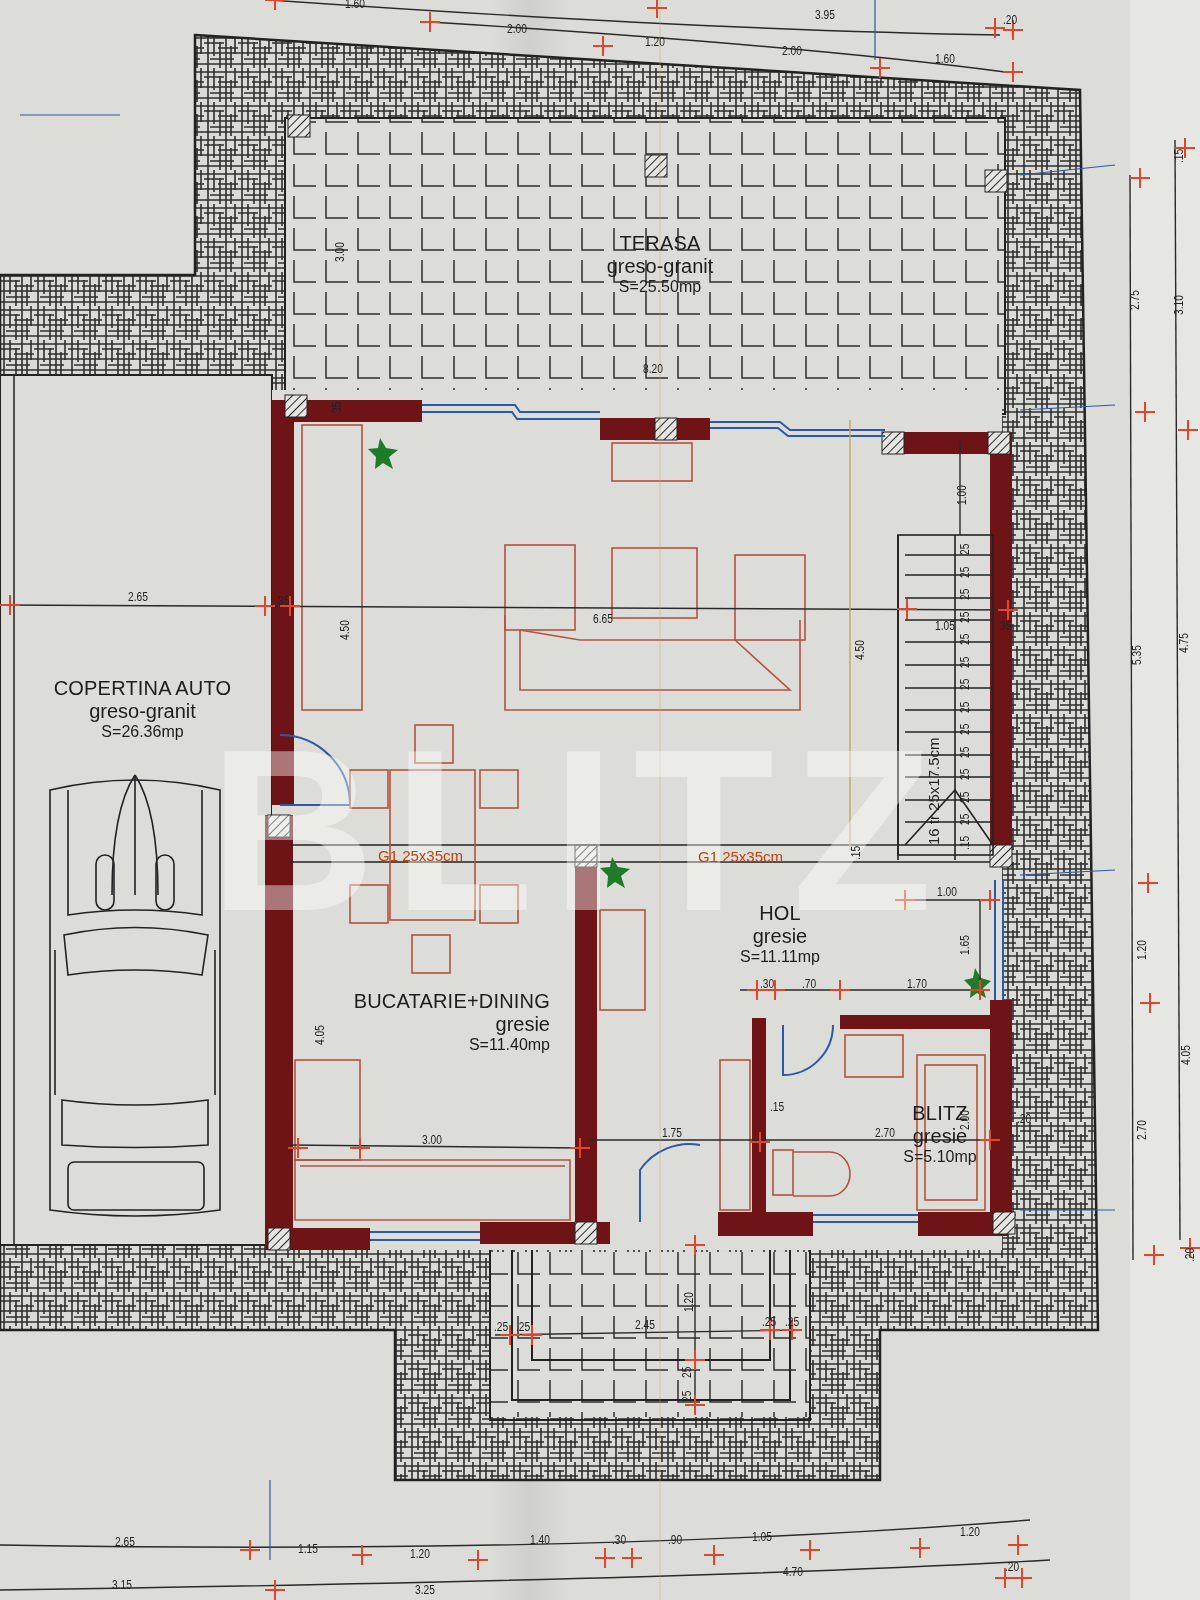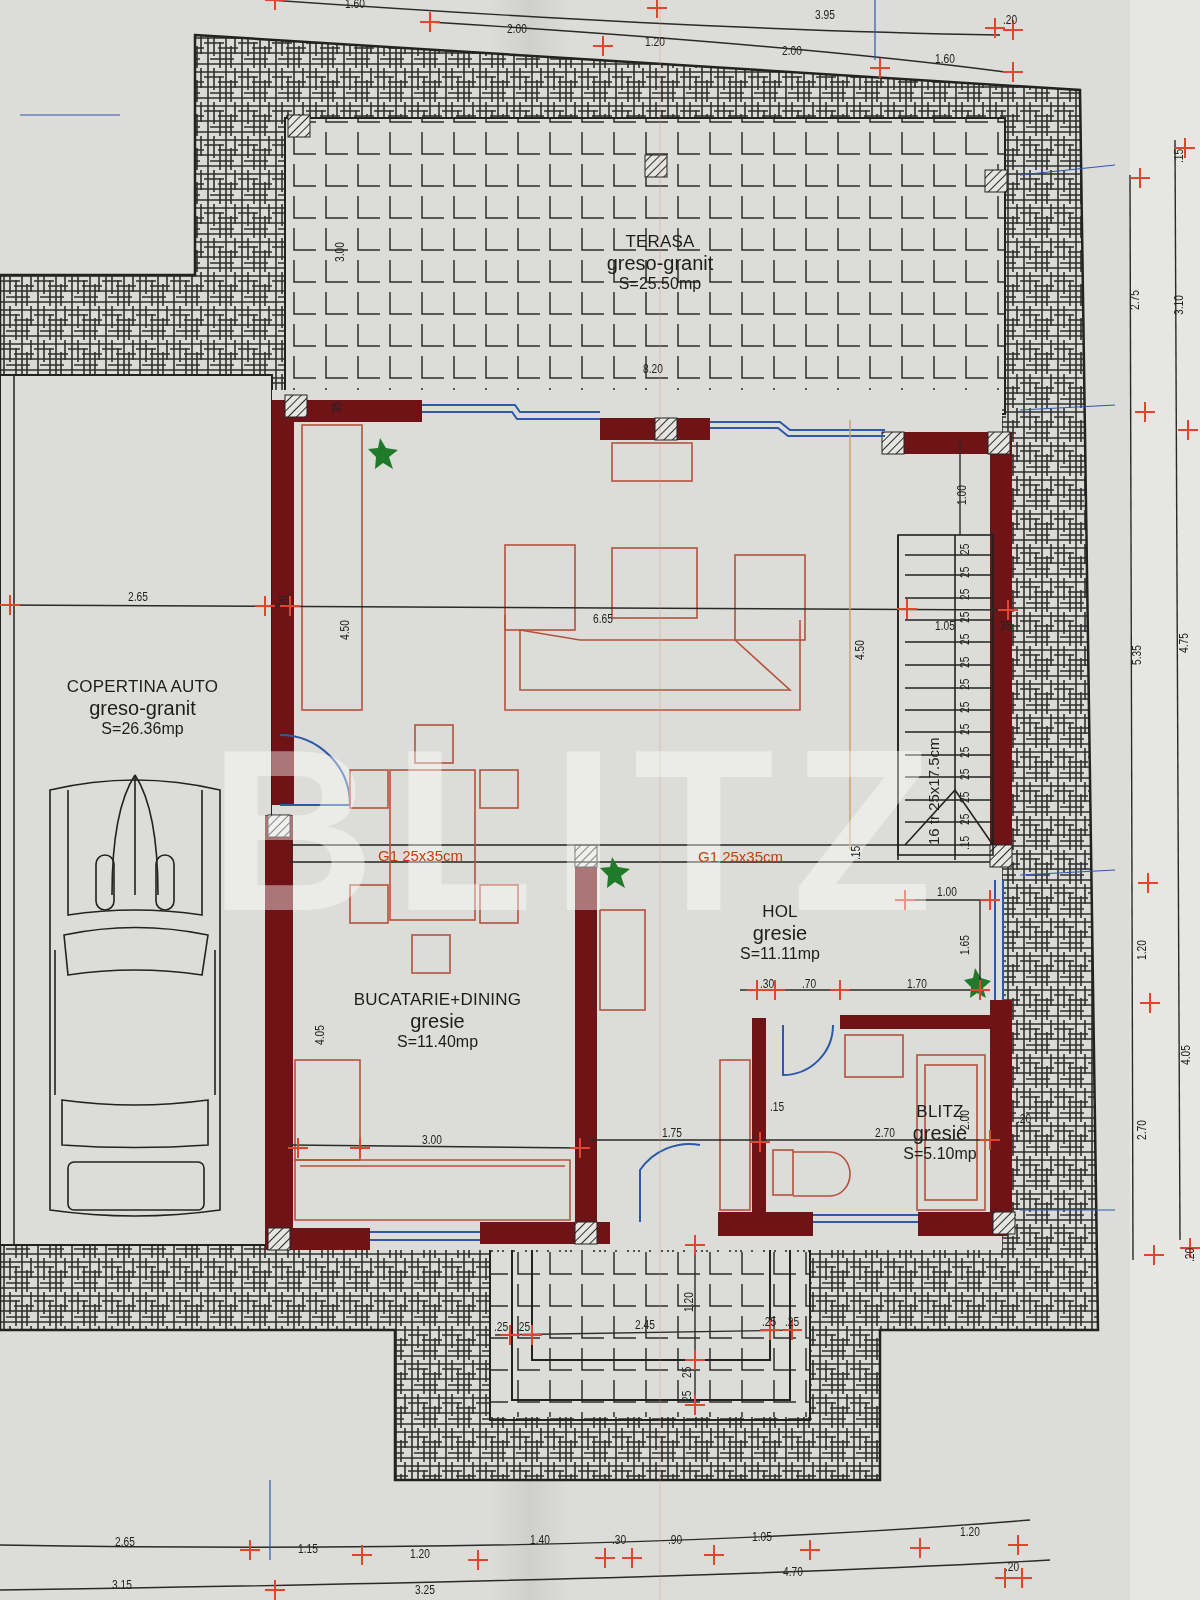--- a/index.html
+++ b/index.html
@@ -1,19 +1,19 @@
 <!DOCTYPE html>
 <html><head>
 <meta charset="utf-8">
 <style>
   html, body { margin:0; padding:0; }
   body { width:1200px; height:1600px; overflow:hidden; background:#d9d9d6; font-family:"Liberation Sans", sans-serif; }
   #plan { position:absolute; left:0; top:0; width:1200px; height:1600px; }
   .rl { position:absolute; font-family:"Liberation Sans", sans-serif; color:#1d1d1d; text-align:center; line-height:1.15; white-space:nowrap; }
-  .rl .n { font-size:17px; letter-spacing:0.2px; }
+  .rl .n { font-size:20px; letter-spacing:0.2px; }
   .rl .f { font-size:20px; }
   .rl .s { font-size:16px; }
   .dim { position:absolute; font-family:"Liberation Sans", sans-serif; font-size:12px; color:#222; white-space:nowrap; transform:scaleX(0.85); transform-origin:left center; }
   .dim.v { transform:rotate(-90deg) scaleX(0.85); transform-origin:left top; }
   .tag { position:absolute; font-family:"Liberation Sans", sans-serif; font-size:15px; color:#c2410c; white-space:nowrap; }
   .stairnote { position:absolute; font-family:"Liberation Sans", sans-serif; font-size:15px; color:#222; white-space:nowrap; transform:rotate(-90deg); transform-origin:left top; }
   .wm { position:absolute; font-family:"Liberation Sans", sans-serif; font-weight:bold; font-size:230px; color:rgba(255,255,255,0.42); letter-spacing:18px; white-space:nowrap; }
 </style>
 </head>
 <body>
@@ -264,21 +264,21 @@
   <div class="rl" style="left:585px; top:232px; width:150px;">
     <div class="n">TERASA</div>
     <div class="f">greso-granit</div>
     <div class="s">S=25.50mp</div>
   </div>
   <div class="rl" style="left:45px; top:677px; width:195px;">
     <div class="n">COPERTINA AUTO</div>
     <div class="f">greso-granit</div>
     <div class="s">S=26.36mp</div>
   </div>
-  <div class="rl" style="left:325px; top:990px; width:225px;">
+  <div class="rl" style="left:325px; top:990px; width:225px;text-align:right;">
     <div class="n">BUCATARIE+DINING</div>
     <div class="f">gresie</div>
     <div class="s">S=11.40mp</div>
   </div>
   <div class="rl" style="left:720px; top:902px; width:120px;">
     <div class="n">HOL</div>
     <div class="f">gresie</div>
     <div class="s">S=11.11mp</div>
   </div>
   <div class="rl" style="left:885px; top:1102px; width:110px;">

